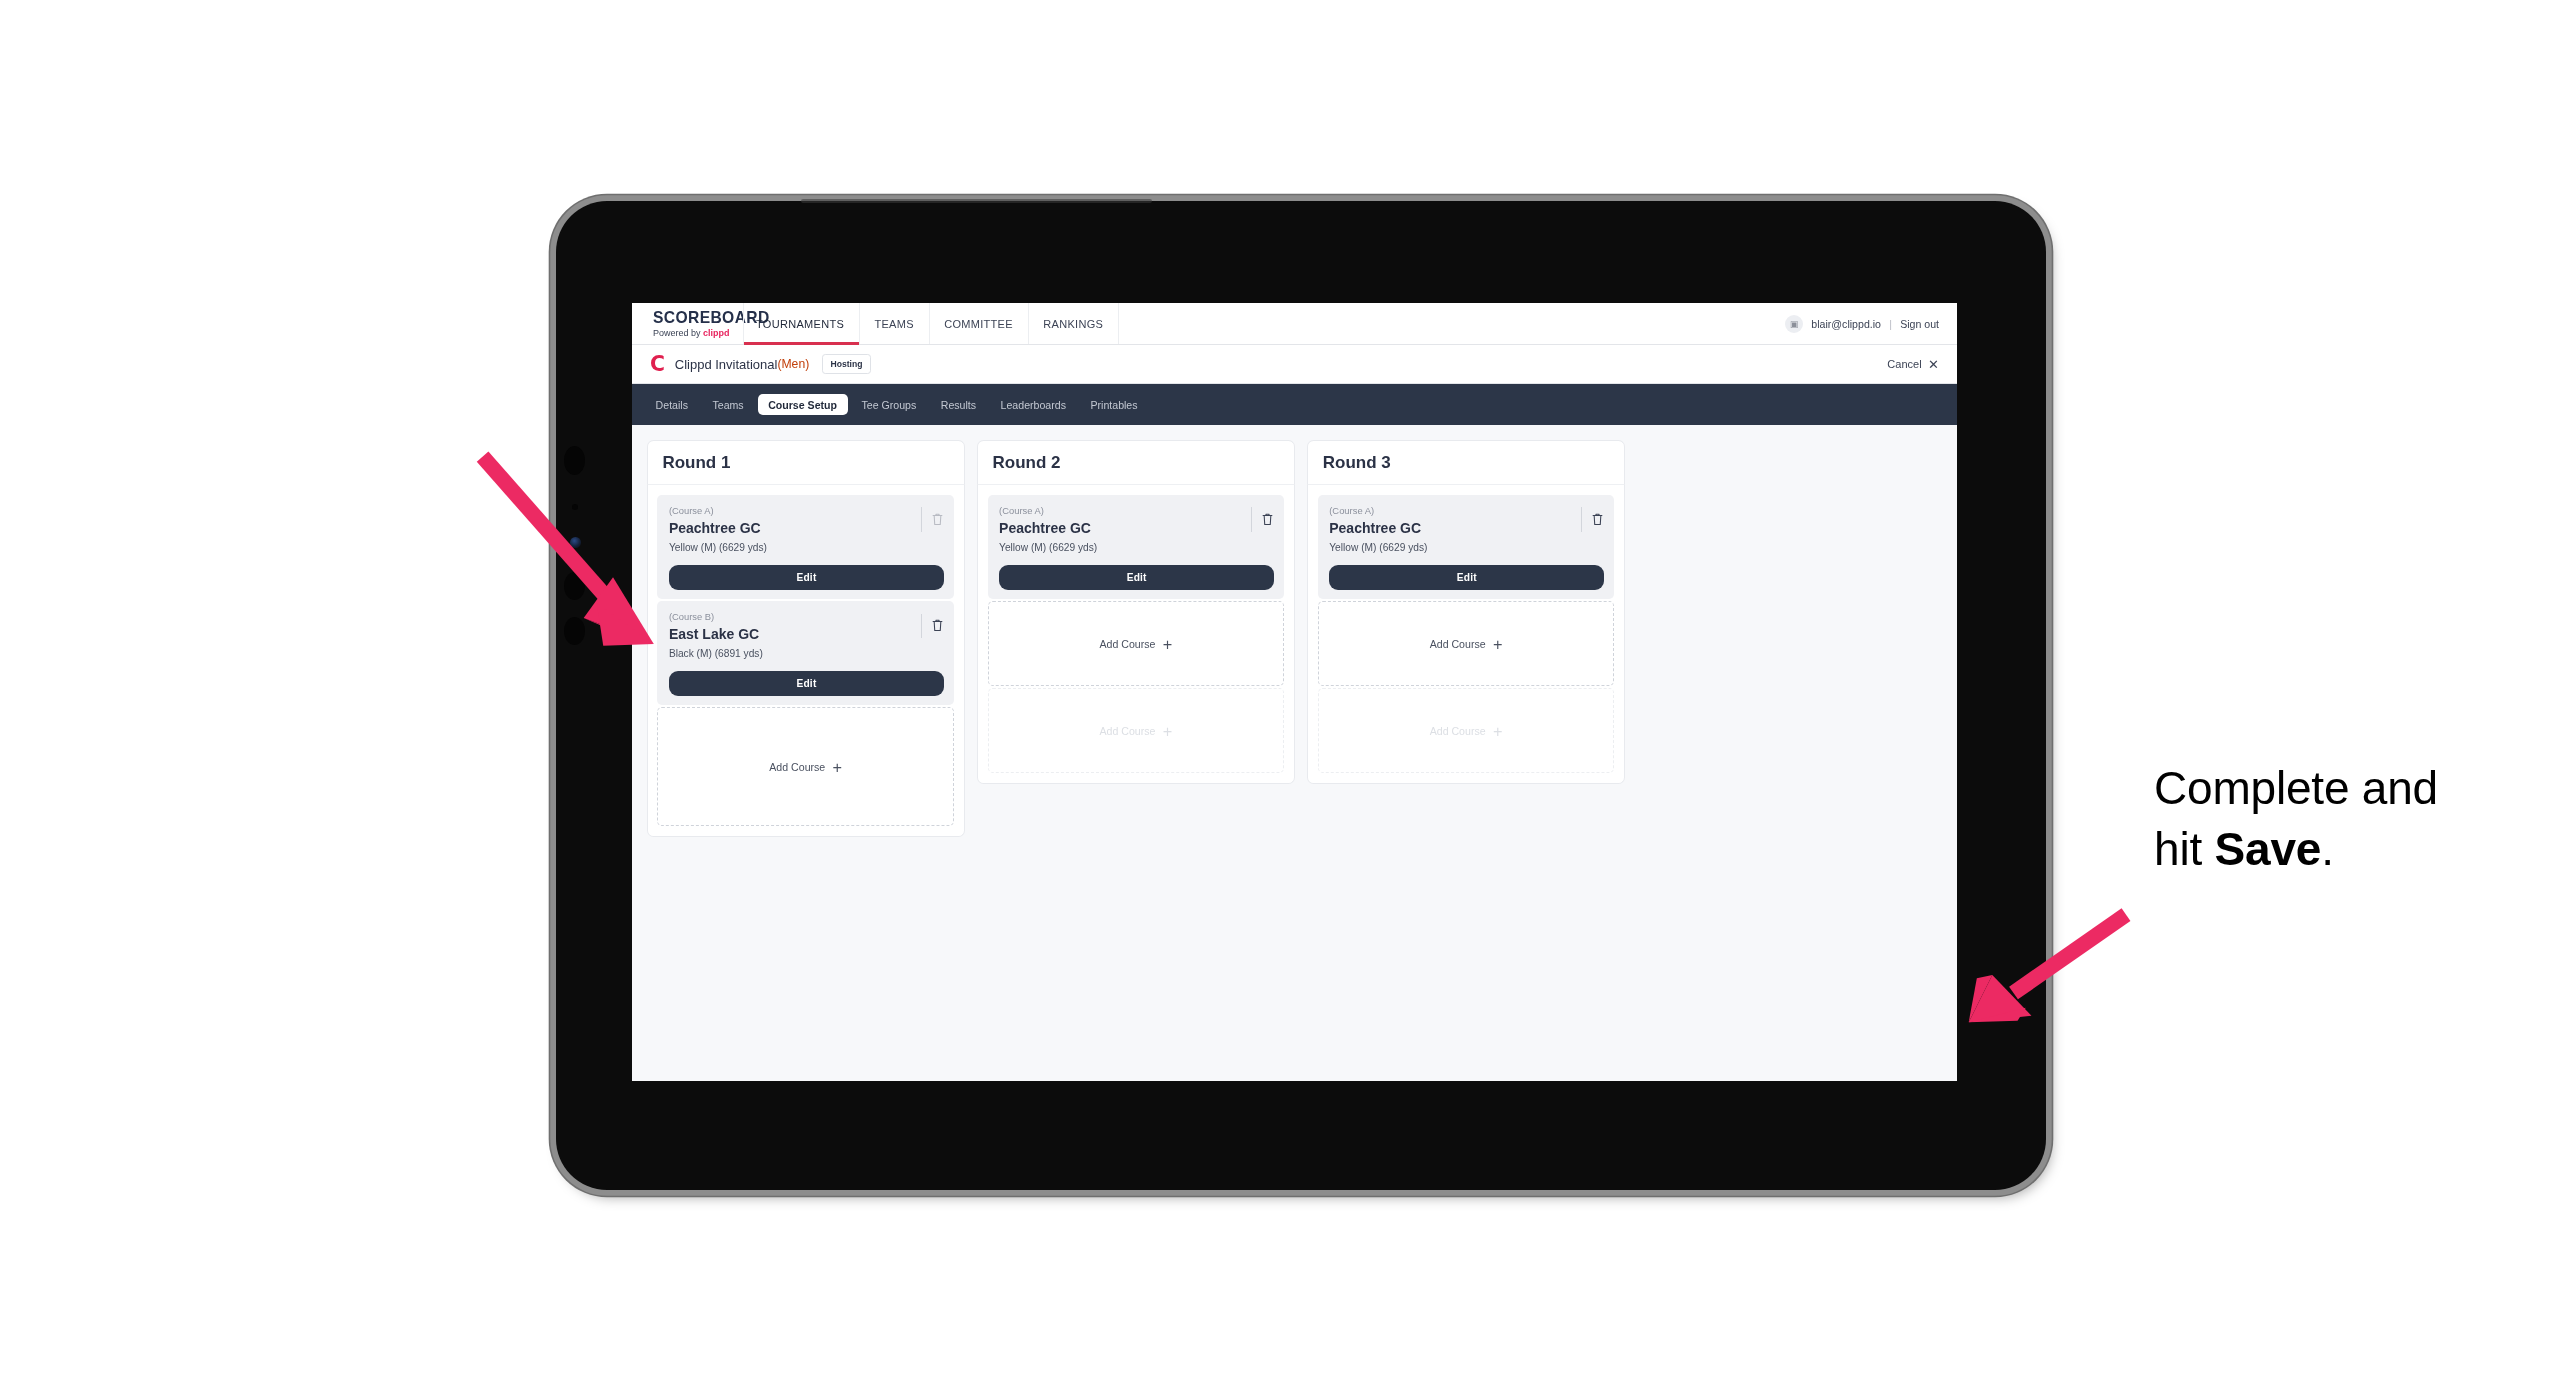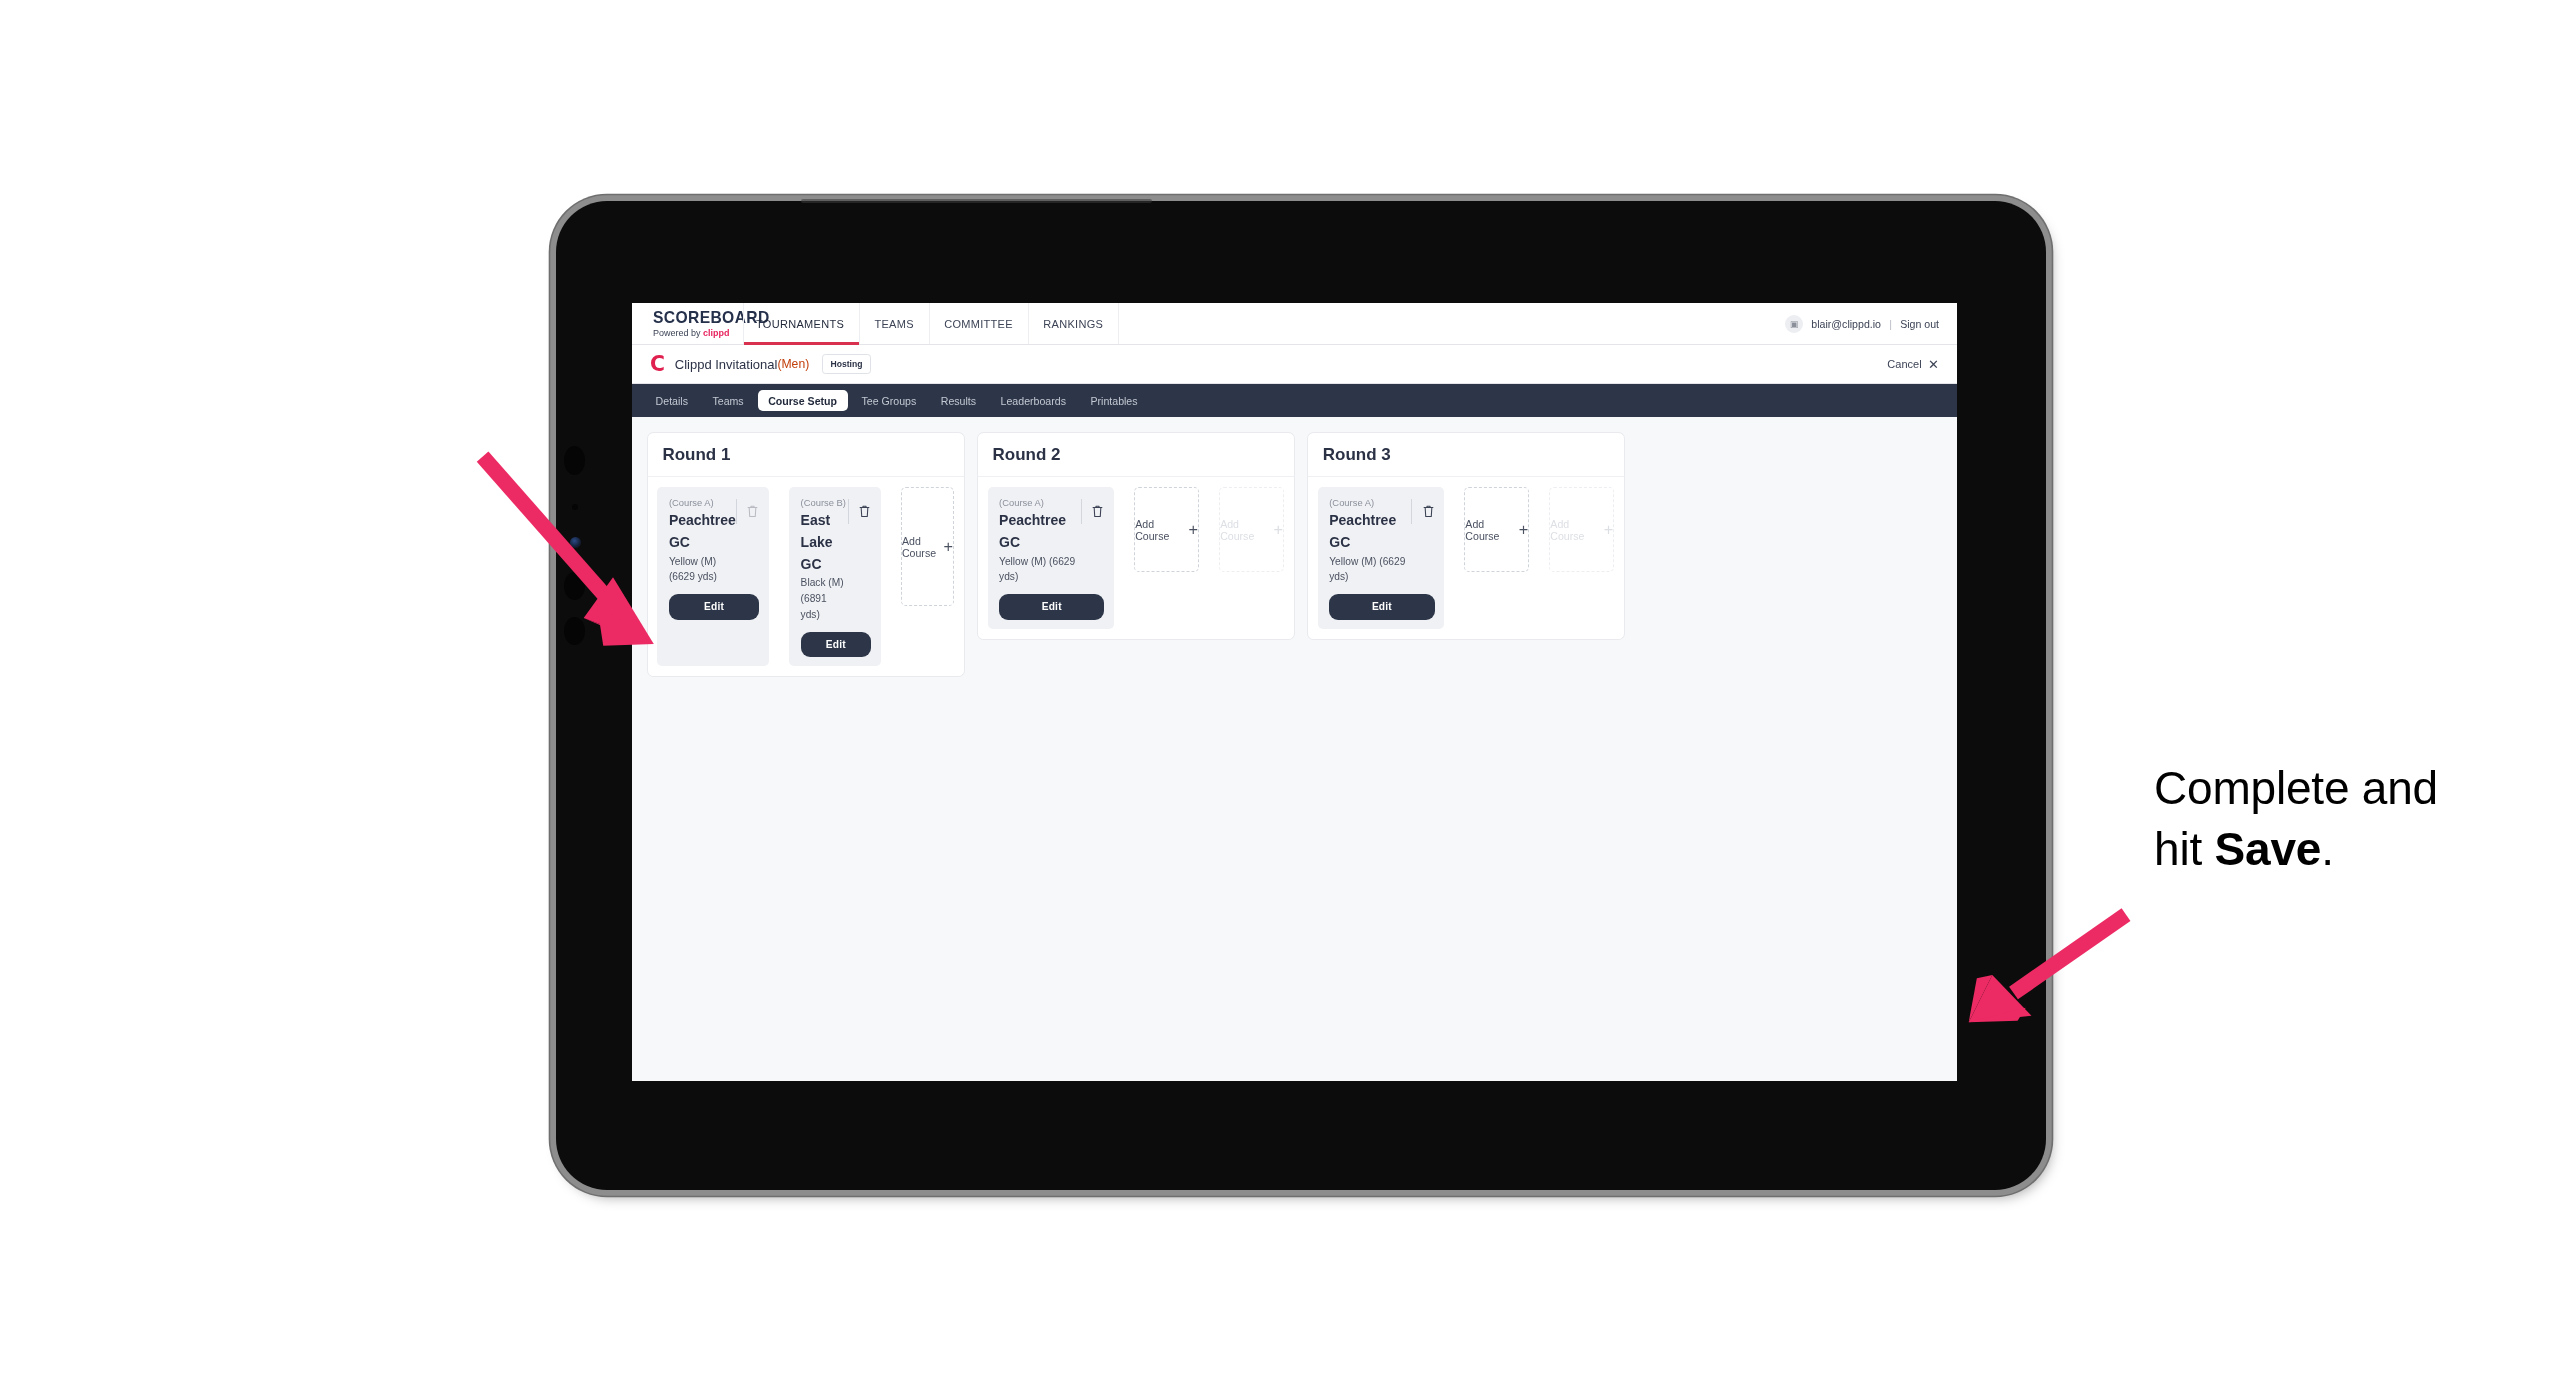--- a/index.html
+++ b/index.html
@@ -112,41 +112,41 @@
     border:0.8px solid #dfe2e7; border-radius:3.3px; padding: 4.1px 7.3px; background:#fff;
   }
   #tbar-cancel {
     margin-left:auto; display:flex; align-items:center; gap:6.5px;
     font-size: 11px; color:#3c4355; cursor:pointer;
   }
   #tbar-cancel .xg { font-size: 13px; line-height:1; }
 
   
   #tabbar {
-    height: 33px; background:#2c3648; display:flex; align-items:center;
+    height: 41px; background:#2c3648; display:flex; align-items:center;
     padding-left: 13px; gap: 3.3px;
   }
   .tab {
     font-size: 10.6px; color:#c3c8d2; padding: 4.9px 10.6px; border-radius:4.9px; cursor:pointer;
     white-space:nowrap;
   }
   .tab.active { background:#ffffff; color:#1f2738; font-weight:600; }
 
   
   #content { padding: 14.7px 14.7px 0 14.7px; display:flex; gap: 12.2px; align-items:flex-start; }
   .round-col { width: 318px; flex:0 0 318px; }
 
   .round-head {
     background:#ffffff; border:0.8px solid #e8eaee; border-bottom:none;
     border-radius: 6.5px 6.5px 0 0; padding: 12.2px 14.7px 11.4px 14.7px;
     font-size: 17px; font-weight:700; color:#2b3246;
   }
   .round-body {
     background:#ffffff; border:0.8px solid #e8eaee; border-top:0.8px solid #eef0f3;
-    border-radius: 0 0 6.5px 6.5px; padding: 9.8px; display:flex; gap: 20px;
+    border-radius: 0 0 6.5px 6.5px; padding: 9.8px; display:flex; flex-direction:column; gap: 2px;
   }
 
   .course-card {
     background:#f0f1f4; border-radius:4.9px; padding: 9px 9.8px 9px 11.4px; position:relative;
   }
   .course-top { display:flex; align-items:flex-start; }
   .course-info { flex:1 1 auto; min-width:0; }
   .course-tag { font-size: 9.4px; color:#8b909c; line-height:1.5; }
   .course-name { font-size: 14px; font-weight:700; color:#2b3246; line-height:1.55; }
   .course-tee  { font-size: 10.2px; color:#4a5160; line-height:1.55; }

